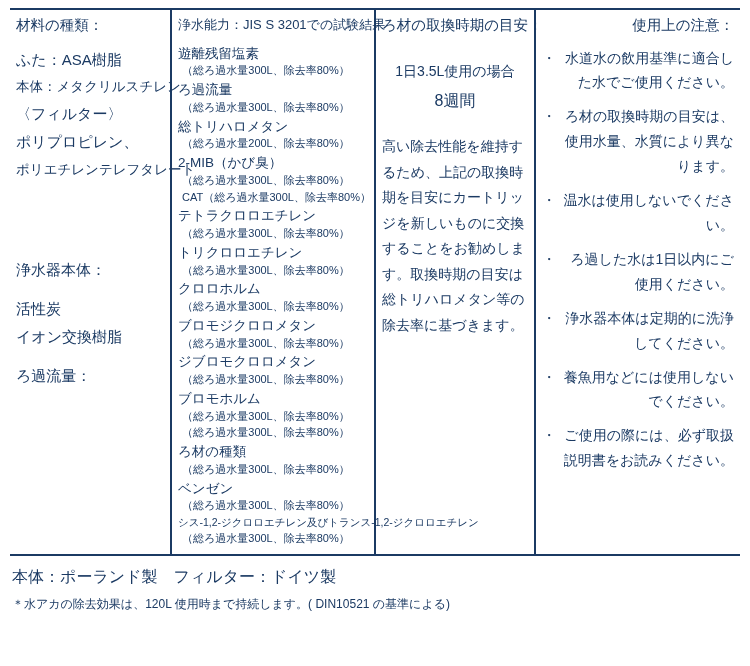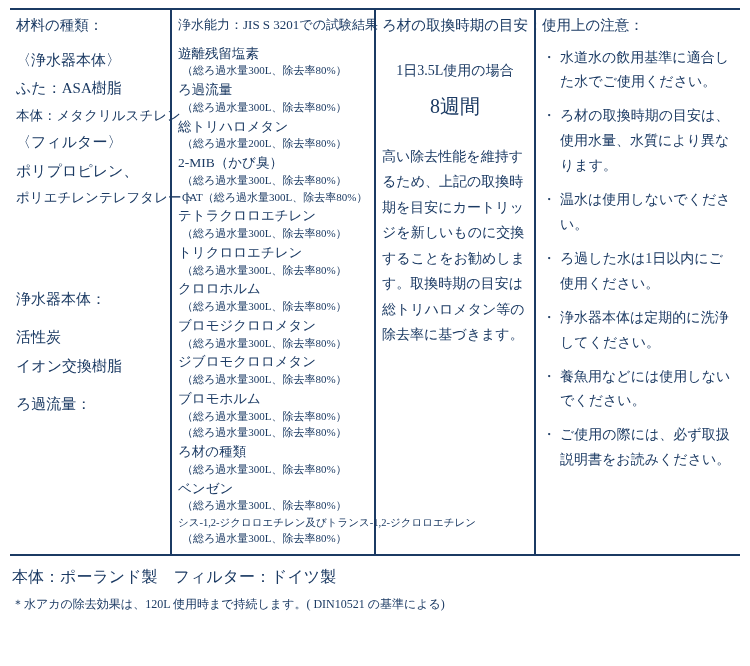--- a/index.html
+++ b/index.html
@@ -13,37 +13,36 @@
     font-family: "Liberation Sans", sans-serif;
     color: #1b3a63;
     overflow: hidden;
   }
   .sheet {
     position: relative;
     width: 750px;
     height: 534px;
     box-sizing: border-box;
     padding: 8px 10px 16px 10px;
-    font-family: Liberation Serif, serif;
   }
   .table {
     display: flex;
     width: 730px;
     border-top: 2px solid #1b3a63;
     border-bottom: 2px solid #1b3a63;
     box-sizing: border-box;
   }
   .col {
     box-sizing: border-box;
     padding: 6px 6px 6px 6px;
   }
   .col-1 { width: 162px; border-right: 2px solid #1b3a63; }
   .col-2 { width: 204px; border-right: 2px solid #1b3a63; }
   .col-3 { width: 160px; border-right: 2px solid #1b3a63; }
-  .col-4 { width: 204px; }
+  .col-4 { width: 204px; text-align: right; }
 
   .hdr {
     font-size: 14.5px;
     line-height: 1.35;
     margin-bottom: 10px;
     white-space: nowrap;
   }
   .hdr.small { font-size: 13px; }
 
   .c1line {
@@ -78,21 +77,21 @@
   }
 
   .c3-top {
     text-align: center;
     font-size: 14px;
     line-height: 1.6;
     padding-top: 14px;
   }
   .c3-weeks {
     text-align: center;
-    font-size: 20px;
+    font-size: 16px;
     line-height: 2.4;
   }
   .c3-note {
     font-size: 14px;
     line-height: 1.82;
     padding-top: 14px;
   }
 
   .c4-item {
     display: flex;
@@ -121,21 +120,20 @@
 </style>
 </head>
 <body>
 
 <div class="sheet">
 
   <div class="table">
 
     <div class="col col-1">
       <div class="hdr">材料の種類：</div>
-      <div class="c1line">〈浄水器本体〉</div>
       <div class="c1line">ふた：ASA樹脂</div>
       <div class="c1line shrink">本体：メタクリルスチレン</div>
       <div class="c1line">〈フィルター〉</div>
       <div class="c1line">ポリプロピレン、</div>
       <div class="c1line shrink">ポリエチレンテレフタレート</div>
       <div class="c1gap"></div>
       <div class="sub-head">浄水器本体：</div>
       <div class="c1gap2"></div>
       <div class="c1line">活性炭</div>
       <div class="c1line">イオン交換樹脂</div>

